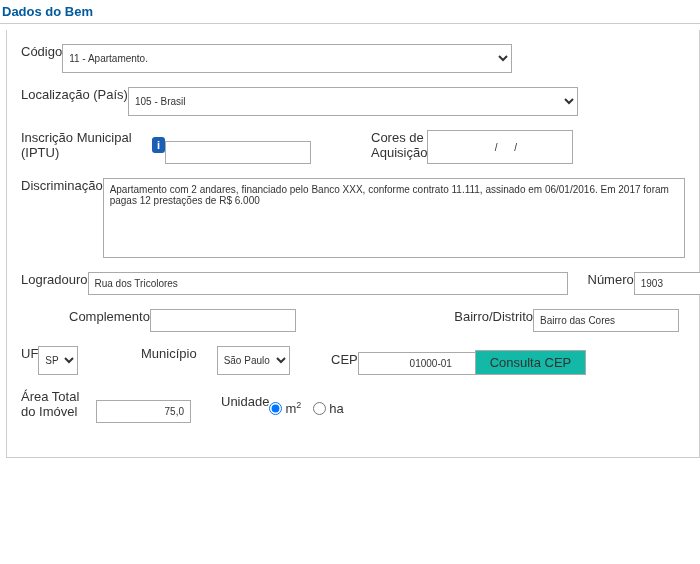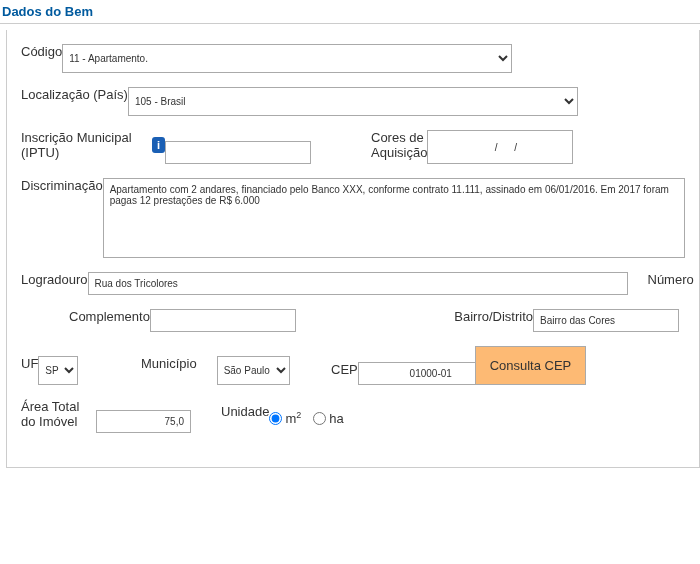--- a/index.html
+++ b/index.html
@@ -86,24 +86,24 @@
     }
     .label-with-icon span.lbltxt {
       font-size: 13px;
       color: #333;
     }
     button.btn {
       font-family: Arial, Helvetica, sans-serif;
       font-size: 13px;
       padding: 0 14px;
       border: 1px solid #aaa;
-      background: #fdba74;
+      background: #14b8a6;
       color: #333;
       cursor: pointer;
-      height: 39px;
+      height: 25px;
     }
     .radio-group {
       display: flex;
       align-items: center;
       gap: 12px;
     }
     .radio-item {
       display: flex;
       align-items: center;
       gap: 3px;
@@ -160,23 +160,23 @@
   <div class="row">
     <div class="field full-width">
       <label>Discriminação</label>
       <textarea style="">Apartamento com 2 andares, financiado pelo Banco XXX, conforme contrato 11.111, assinado em 06/01/2016. Em 2017 foram pagas 12 prestações de R$ 6.000</textarea>
     </div>
   </div>
 
   <div class="row">
     <div class="field" style="flex:1;">
       <label>Logradouro</label>
-      <input type="text" style="width: 540px;" value="Rua dos Tricolores">
-    </div>
-    <div class="field" style="width:100px;gap:38px;">
+      <input type="text" style="width: 480px;" value="Rua dos Tricolores">
+    </div>
+    <div class="field" style="width:100px;">
       <label>Número</label>
       <input type="text" value="1903" style="">
     </div>
   </div>
 
   <div class="row">
     <div class="field" style="width:320px;margin-left:48px;">
       <label>Complemento</label>
       <input type="text" value="" style="">
     </div>

